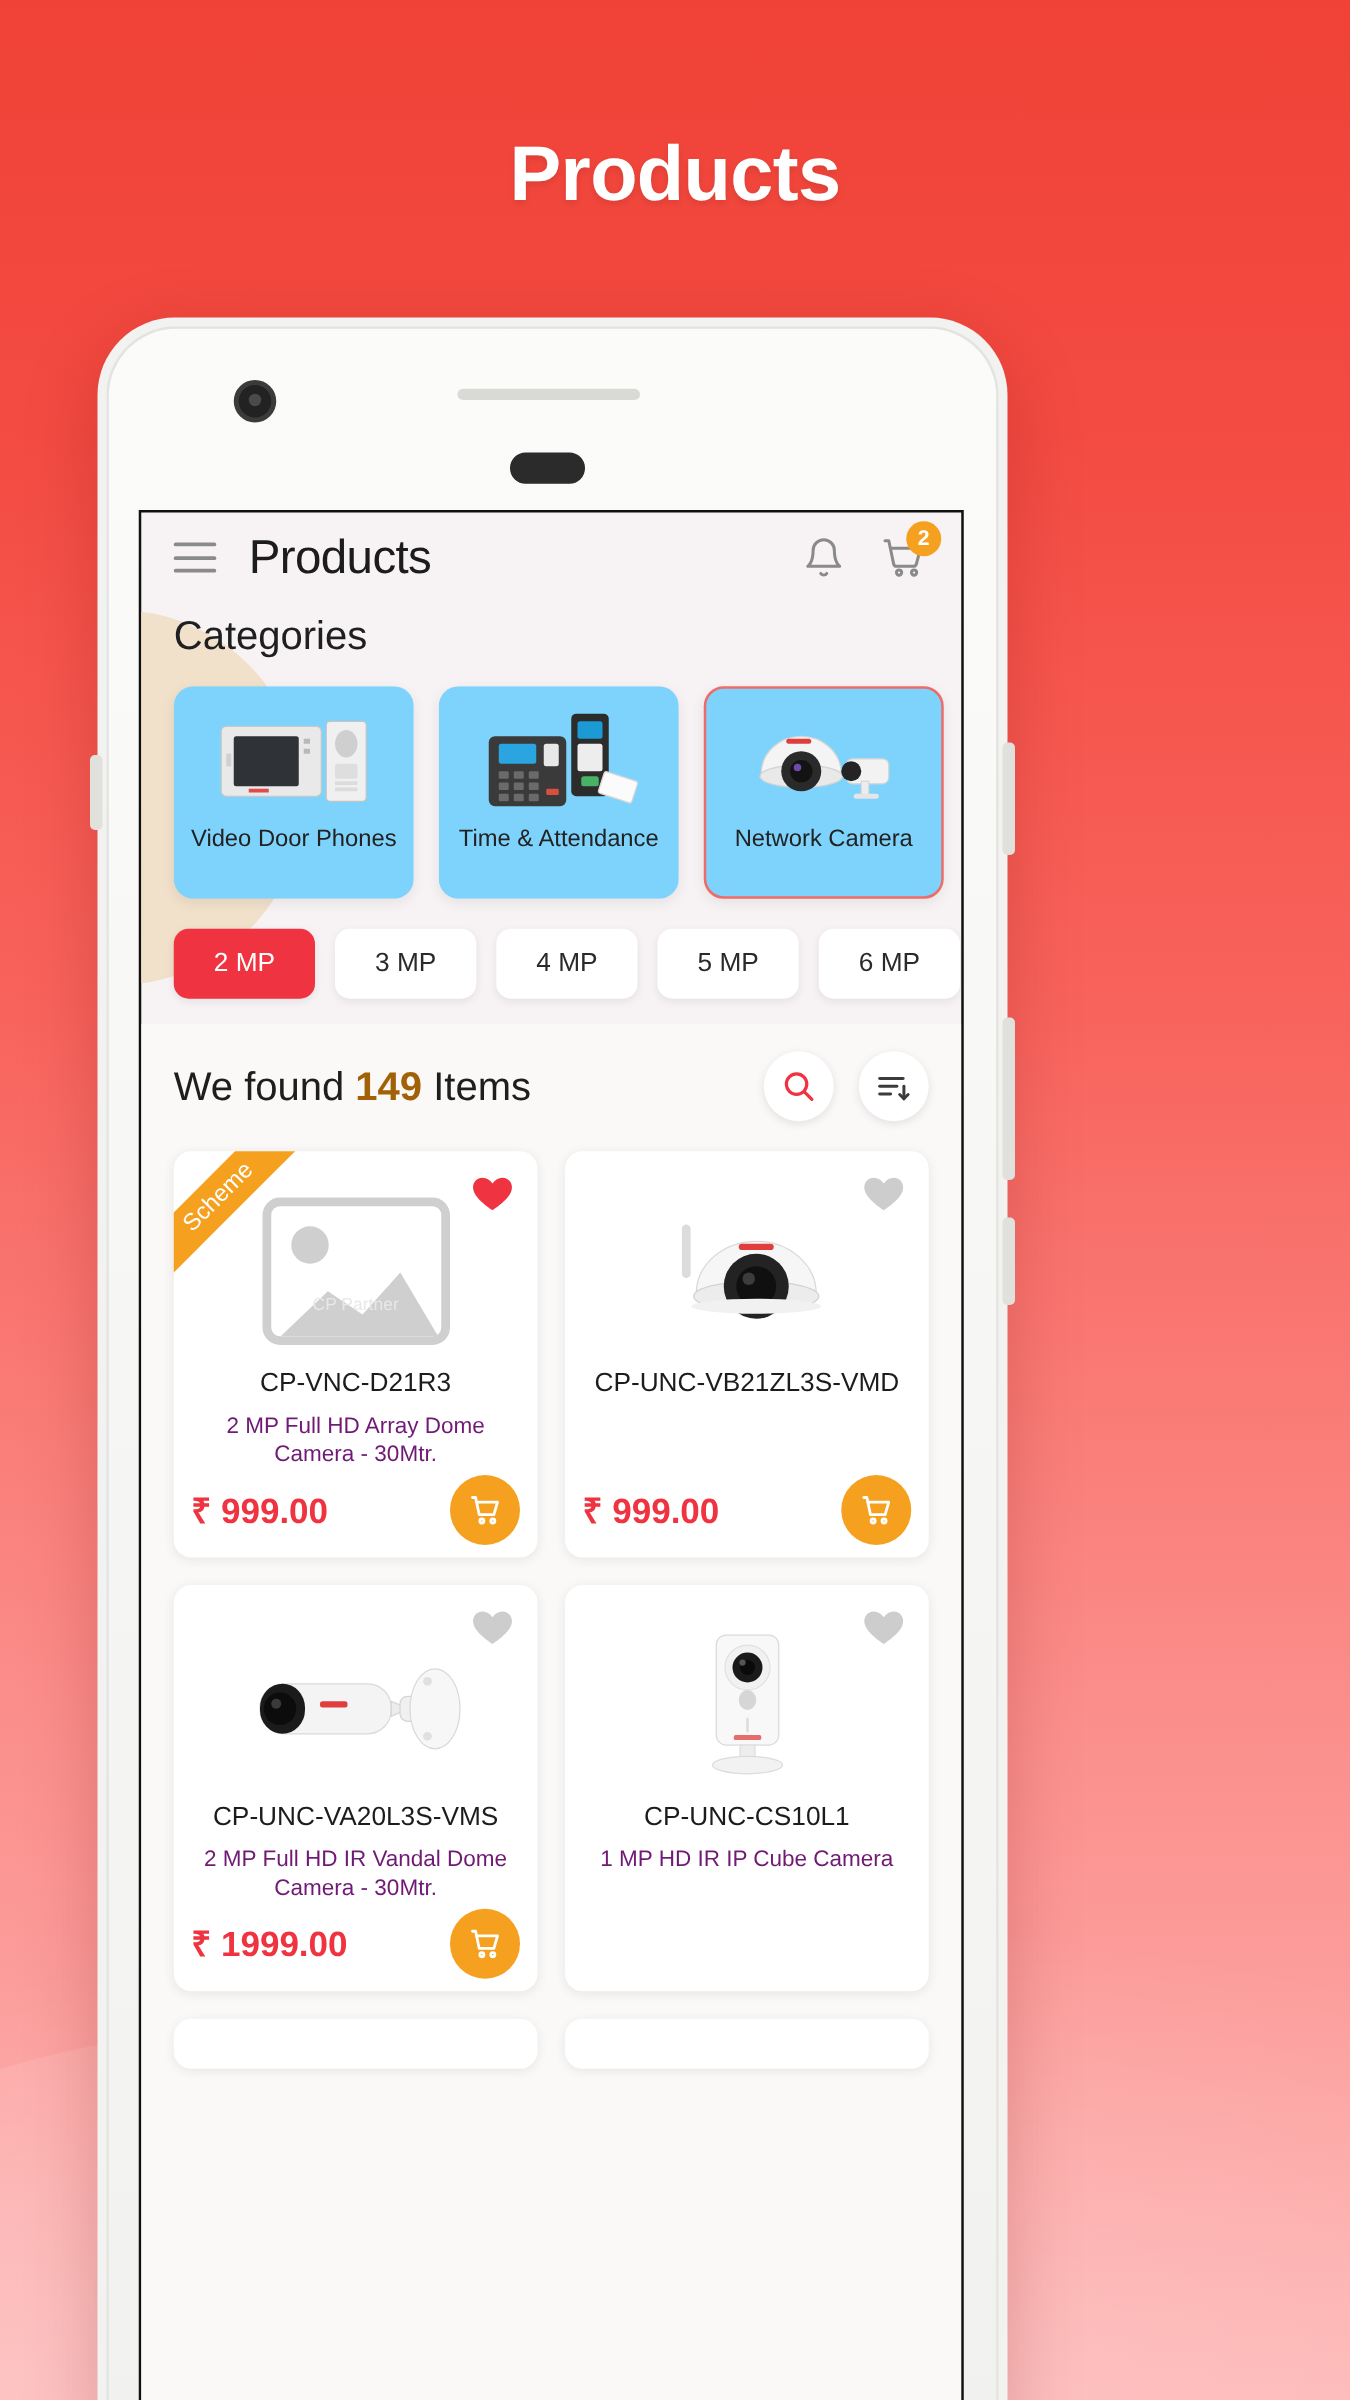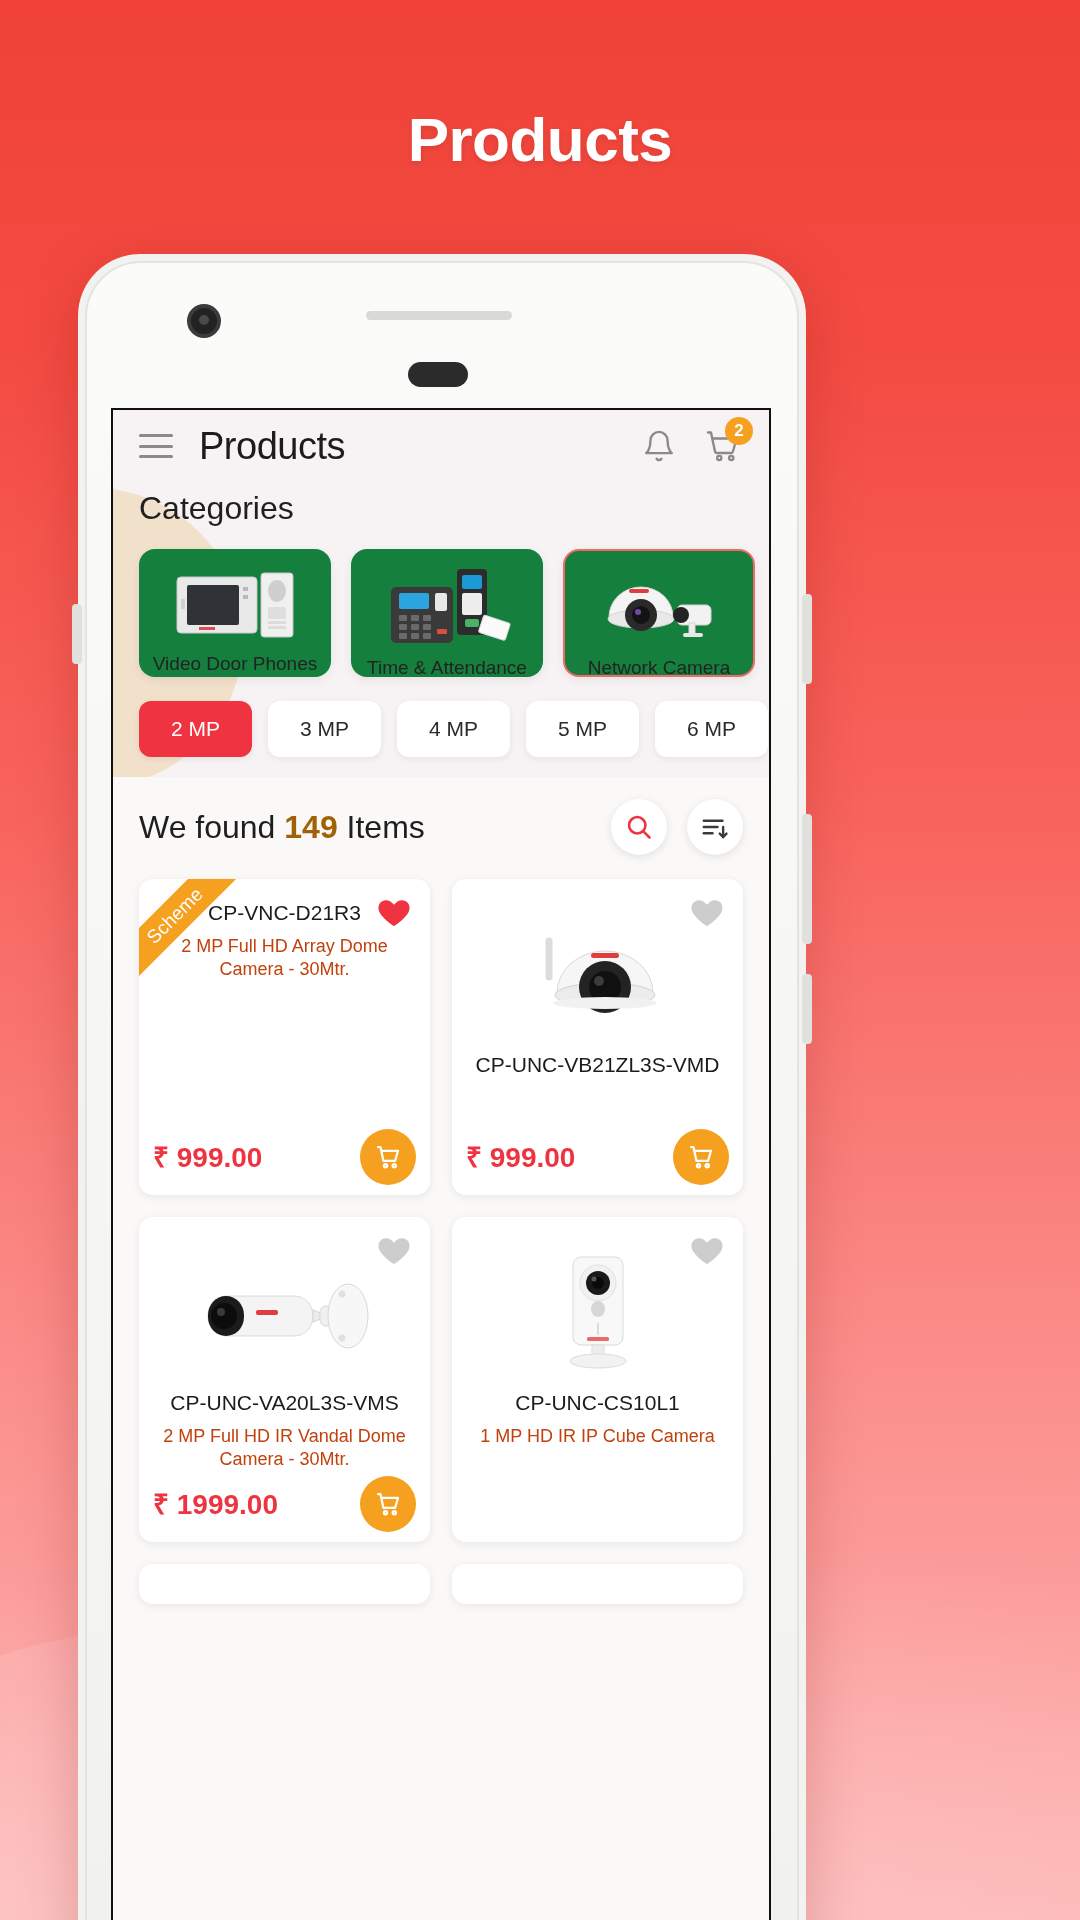--- a/index.html
+++ b/index.html
@@ -104,22 +104,22 @@
     position: absolute; right: -10px; top: -9px; min-width: 28px; height: 28px;
     background: #f5a01e; color: #fff; border-radius: 50%;
     font-size: 17px; font-weight: bold; display:flex; align-items:center; justify-content:center;
   }
 
   
   .cat-section { position: relative; z-index: 3; padding: 8px 0 0 0; }
   .cat-title { font-size: 32px; color: #1f1f1f; padding: 0 26px 18px 26px; }
   .cat-scroller { display: flex; gap: 20px; padding: 4px 0 18px 26px; overflow: hidden; }
   .cat-card {
-    flex: 0 0 auto; width: 192px; height: 128px;
-    background: #15803d; border-radius: 16px;
+    flex: 0 0 auto; width: 192px; height: 170px;
+    background: #7dd3fc; border-radius: 16px;
     box-shadow: 0 3px 10px rgba(0,0,0,0.07);
     display: flex; flex-direction: column; align-items: center; justify-content: flex-start;
     padding: 14px 8px 0 8px; border: 2px solid transparent; cursor: pointer;
   }
   .cat-card.selected { border-color: #ef6b68; }
   .cat-thumb { height: 88px; width: 100%; display:flex; align-items:center; justify-content:center; }
   .cat-label { font-size: 19px; color: #222; margin-top: 8px; text-align:center; white-space: nowrap; }
 
   
   .chip-row { display: flex; gap: 16px; padding: 6px 0 20px 26px; position: relative; z-index: 3; overflow: hidden; }
@@ -153,21 +153,21 @@
     display: flex; flex-direction: column; cursor: pointer;
   }
   .ribbon {
     position: absolute; left: -44px; top: 20px; width: 160px; height: 34px;
     background: #f5a01e; color: #fff; transform: rotate(-45deg);
     display:flex; align-items:center; justify-content:center; font-size: 19px;
   }
   .fav { position:absolute; right: 16px; top: 14px; cursor: pointer; }
   .pimg { height: 128px; display:flex; align-items:center; justify-content:center; margin: 14px 0 10px 0; }
   .pname { text-align:center; font-size: 21px; color: #1c1c1c; margin-top: 4px; }
-  .pdesc { text-align:center; font-size: 18px; color: #c2410c; margin-top: 10px; line-height: 1.3; }
+  .pdesc { text-align:center; font-size: 18px; color: #701a75; margin-top: 10px; line-height: 1.3; }
   .prow { display:flex; align-items:center; justify-content:flex-start; margin-top: auto; padding-top: 12px; position: relative; }
   .price { font-size: 28px; color: #ef3340; font-weight: bold; }
   .addcart {
     position:absolute; right: 0; bottom: -10px;
     width: 56px; height: 56px; border-radius: 50%; background: #f5a01e;
     display:flex; align-items:center; justify-content:center; cursor:pointer;
   }
 
   
   .ph-box { width: 150px; height: 118px; border: 7px solid #cfcfcf; border-radius: 14px; position: relative; }
@@ -333,20 +333,27 @@
 
       <div class="grid">
 
         <div class="pcard">
           <div class="ribbon">Scheme</div>
           <div class="fav">
             <svg width="40" height="38" viewBox="0 0 24 24" fill="#ef3340">
                 <path d="M12 21s-7.5-4.8-9.3-9.1C1.1 8 3.4 4.5 7 4.5c2 0 3.6 1.1 5 2.9 1.4-1.8 3-2.9 5-2.9 3.6 0 5.9 3.5 4.3 7.4C19.5 16.2 12 21 12 21z"></path>
               </svg>
           </div>
+          <div class="pimg">
+            <div class="ph-box">
+              <div class="ph-circle"></div>
+              <div class="ph-mount"></div>
+              <div class="ph-wm">CP Partner</div>
+            </div>
+          </div>
           <div class="pname">CP-VNC-D21R3</div>
           <div class="pdesc">2 MP Full HD Array Dome Camera - 30Mtr.</div>
           <div class="prow">
             <div class="price">₹ 999.00</div>
             <div class="addcart">
               <svg width="30" height="30" viewBox="0 0 24 24" fill="none" stroke="#fff" stroke-width="1.8" stroke-linecap="round" stroke-linejoin="round">
                 <path d="M4 4h2l2.3 11h9.4L20 7H6.4"></path>
                   <circle cx="10" cy="19" r="1.3"></circle>
                   <circle cx="17" cy="19" r="1.3"></circle>
               </svg>

